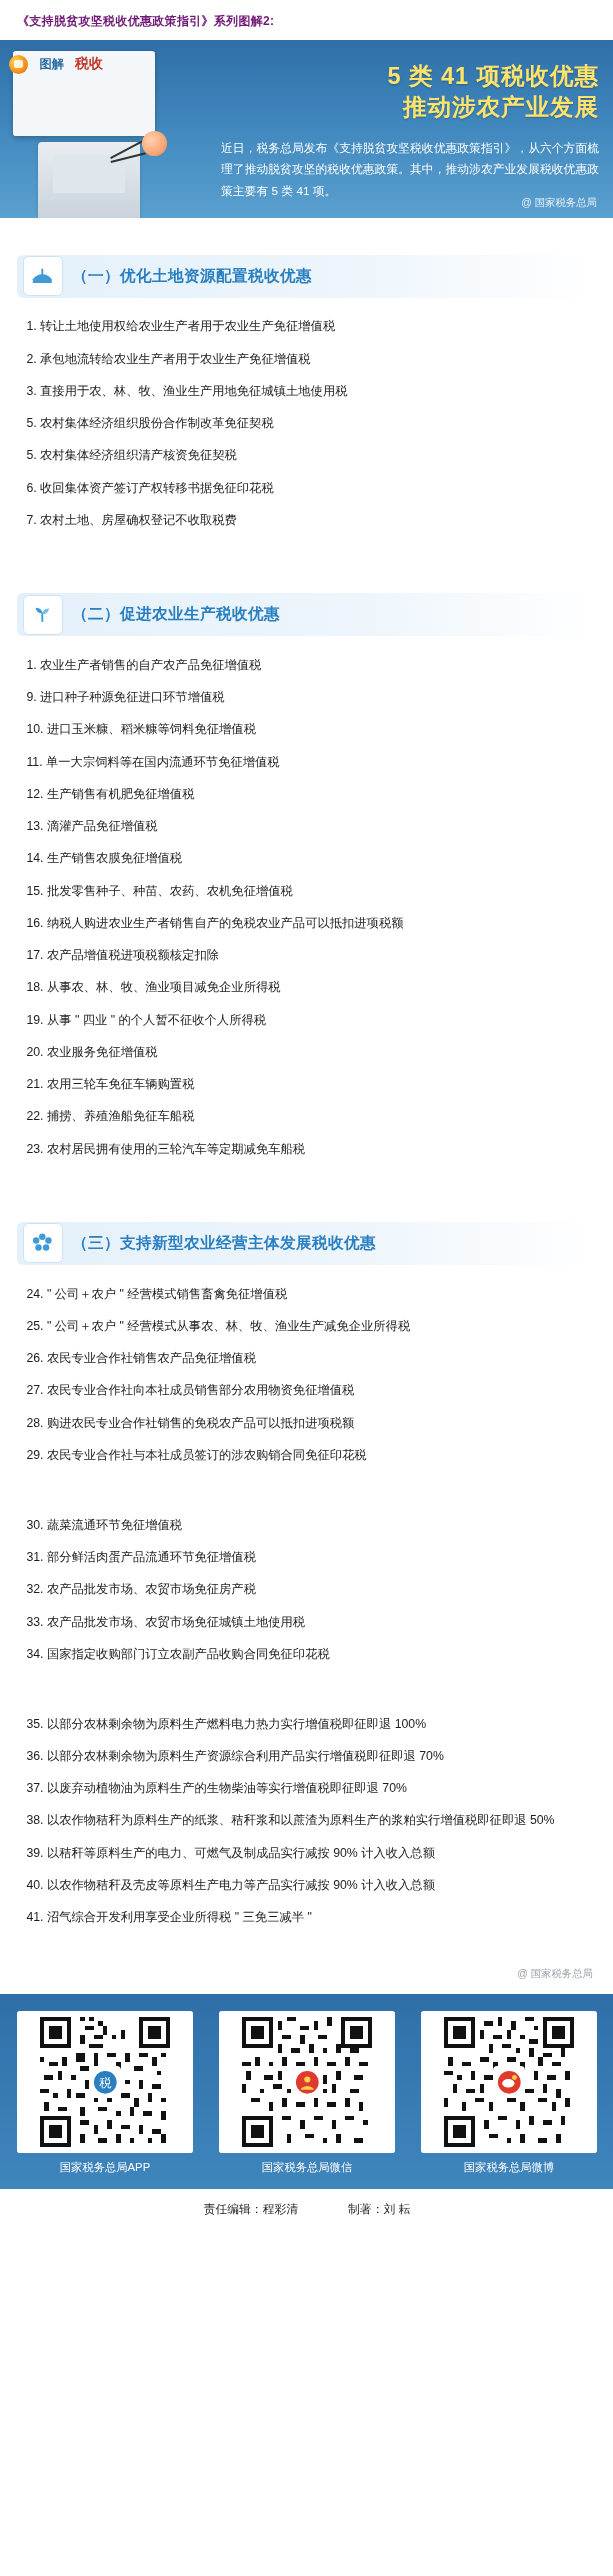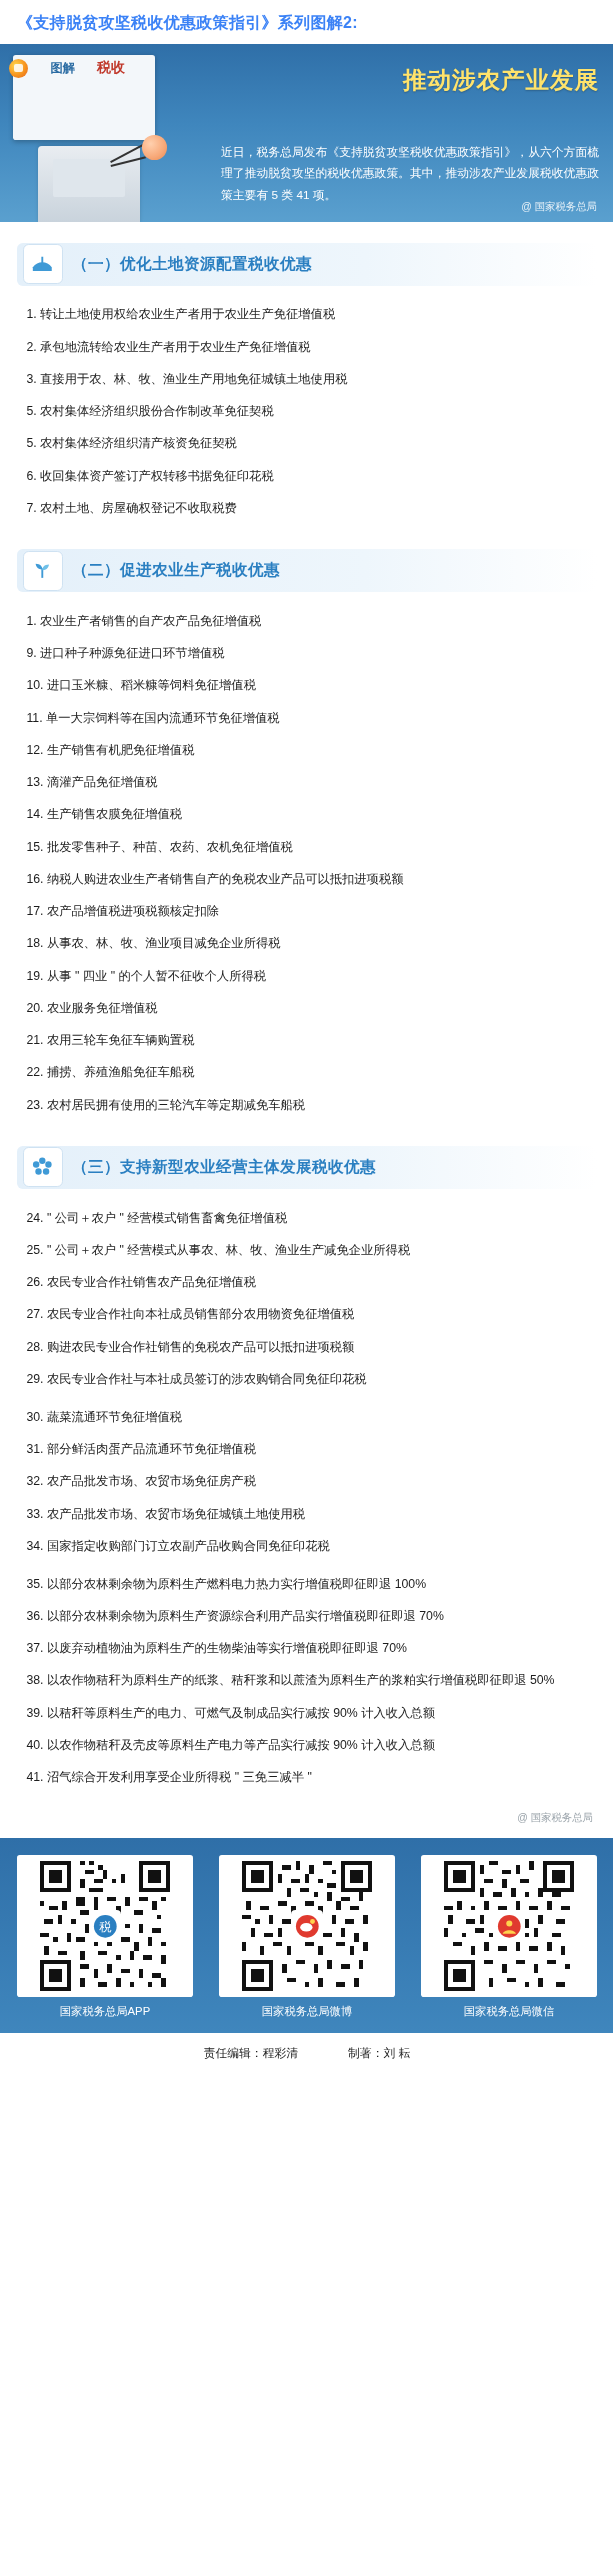--- a/index.html
+++ b/index.html
@@ -7,23 +7,23 @@
     width: 614px;
     font-family: "Liberation Sans", sans-serif;
     background: #ffffff;
     color: #222;
   }
   .page { width: 614px; position: relative; background: #fff; }
 
   
   .top-title {
     padding: 13.2px 17px 9.4px 17px;
-    font-size: 16px;
+    font-size: 12px;
     font-weight: bold;
-    color: #3b82f6;
+    color: #701a75;
     letter-spacing: 0.3px;
   }
 
   
   .hero {
     position: relative;
     height: 178px;
     background: linear-gradient(180deg, #2f6fa8 0%, #3f86bd 45%, #5aa0cf 100%);
     overflow: hidden;
   }
@@ -36,21 +36,21 @@
     position: absolute;
     left: 13.2px; top: 11.3px;
     width: 142px; height: 85px;
     background: #f3f7fa;
     border-radius: 2.8px;
     box-shadow: 0 1.9px 5.7px rgba(0,0,0,0.25);
   }
   .logo-row {
     position: absolute;
     left: 9.4px; top: 15px;
-    display: flex; align-items: center; gap: 22px;
+    display: flex; align-items: center; gap: 11px;
   }
   .logo-circle {
     width: 19px; height: 19px; border-radius: 50%;
     background: radial-gradient(circle at 35% 35%, #ffd84d 0%, #f7941e 55%, #e2611b 100%);
     position: relative;
   }
   .logo-circle:after{
     content:"";
     position:absolute; left:4.7px; top:5.7px; width:9.4px; height:7.6px;
     background:#fff; border-radius:1.9px; opacity:.85;
@@ -101,21 +101,21 @@
     text-align: justify;
   }
   .hero-sign {
     position: absolute;
     right: 17px; bottom: 7.6px;
     color: #e7f1f8;
     font-size: 10.4px;
   }
 
   
-  .section { padding: 0 17px; }
+  .section { padding: 16px 17px; }
   .sec-head {
     display: flex;
     align-items: center;
     gap: 9.4px;
     margin: 21px 0 11.3px 0;
     height: 43px;
     background: linear-gradient(90deg, #e4f0fa 0%, #eef6fc 60%, #ffffff 100%);
     border-radius: 5.7px;
     padding-left: 5.7px;
   }
@@ -203,20 +203,21 @@
         <span class="logo-txt1">图解</span>
         <span class="logo-txt2">税收</span>
       </div>
       <div class="podium"></div>
       <div class="mic"></div>
       <div class="mic2"></div>
       <div class="peach"></div>
     </div>
 
     <div class="hero-head">
+      <div class="hero-h1">5 类 41 项税收优惠</div>
       <div class="hero-h2">推动涉农产业发展</div>
     </div>
 
     <div class="hero-body">近日，税务总局发布《支持脱贫攻坚税收优惠政策指引》，从六个方面梳理了推动脱贫攻坚的税收优惠政策。其中，推动涉农产业发展税收优惠政策主要有 5 类 41 项。</div>
     <div class="hero-sign">@ 国家税务总局</div>
   </div>
 
   <div class="section">
     <div class="sec-head">
       <div class="sec-icon">
@@ -421,20 +422,107 @@
             <g fill="#111">
               <rect x="0" y="0" width="7" height="7"></rect>
                 <rect x="1" y="1" width="5" height="5" fill="#fff"></rect>
                 <rect x="2" y="2" width="3" height="3"></rect>
               <rect x="22" y="0" width="7" height="7"></rect>
                 <rect x="23" y="1" width="5" height="5" fill="#fff"></rect>
                 <rect x="24" y="2" width="3" height="3"></rect>
               <rect x="0" y="22" width="7" height="7"></rect>
                 <rect x="1" y="23" width="5" height="5" fill="#fff"></rect>
                 <rect x="2" y="24" width="3" height="3"></rect>
+              <rect x="8" y="1" width="1" height="2"></rect>
+                <rect x="10" y="0" width="2" height="1"></rect>
+                <rect x="13" y="2" width="2" height="1"></rect>
+              <rect x="16" y="1" width="1" height="2"></rect>
+                <rect x="19" y="0" width="1" height="2"></rect>
+              <rect x="9" y="4" width="2" height="1"></rect>
+                <rect x="13" y="4" width="1" height="2"></rect>
+                <rect x="17" y="4" width="2" height="1"></rect>
+              <rect x="8" y="6" width="1" height="2"></rect>
+                <rect x="11" y="7" width="2" height="1"></rect>
+                <rect x="15" y="6" width="1" height="2"></rect>
+              <rect x="18" y="7" width="1" height="1"></rect>
+                <rect x="21" y="6" width="1" height="2"></rect>
+                <rect x="24" y="7" width="2" height="1"></rect>
+              <rect x="0" y="10" width="2" height="1"></rect>
+                <rect x="3" y="9" width="1" height="2"></rect>
+                <rect x="6" y="10" width="1" height="1"></rect>
+              <rect x="9" y="9" width="1" height="2"></rect>
+                <rect x="12" y="10" width="2" height="1"></rect>
+                <rect x="16" y="9" width="1" height="2"></rect>
+              <rect x="19" y="10" width="2" height="1"></rect>
+                <rect x="23" y="9" width="1" height="2"></rect>
+                <rect x="26" y="10" width="2" height="1"></rect>
+              <rect x="1" y="12" width="1" height="2"></rect>
+                <rect x="5" y="13" width="2" height="1"></rect>
+                <rect x="8" y="12" width="1" height="2"></rect>
+              <rect x="11" y="13" width="1" height="1"></rect>
+                <rect x="14" y="12" width="2" height="1"></rect>
+                <rect x="18" y="13" width="1" height="2"></rect>
+              <rect x="21" y="12" width="1" height="2"></rect>
+                <rect x="25" y="13" width="2" height="1"></rect>
+              <rect x="0" y="15" width="1" height="2"></rect>
+                <rect x="4" y="16" width="1" height="1"></rect>
+                <rect x="7" y="15" width="2" height="1"></rect>
+              <rect x="10" y="16" width="2" height="1"></rect>
+                <rect x="13" y="15" width="1" height="2"></rect>
+                <rect x="17" y="16" width="2" height="1"></rect>
+              <rect x="20" y="15" width="1" height="2"></rect>
+                <rect x="24" y="16" width="2" height="1"></rect>
+              <rect x="2" y="18" width="2" height="1"></rect>
+                <rect x="6" y="19" width="1" height="2"></rect>
+                <rect x="9" y="18" width="1" height="2"></rect>
+              <rect x="12" y="19" width="2" height="1"></rect>
+                <rect x="16" y="18" width="1" height="2"></rect>
+                <rect x="19" y="19" width="2" height="1"></rect>
+              <rect x="23" y="18" width="1" height="2"></rect>
+                <rect x="26" y="19" width="1" height="2"></rect>
+              <rect x="9" y="22" width="2" height="1"></rect>
+                <rect x="13" y="23" width="1" height="2"></rect>
+                <rect x="16" y="22" width="2" height="1"></rect>
+              <rect x="20" y="23" width="1" height="2"></rect>
+                <rect x="23" y="22" width="2" height="1"></rect>
+                <rect x="27" y="23" width="1" height="1"></rect>
+              <rect x="10" y="26" width="1" height="2"></rect>
+                <rect x="14" y="26" width="2" height="1"></rect>
+                <rect x="18" y="27" width="1" height="1"></rect>
+              <rect x="21" y="26" width="1" height="2"></rect>
+                <rect x="25" y="27" width="2" height="1"></rect>
+            </g>
+          </svg>
+          <div class="qr-center">
+            <svg width="24.6" height="24.6" viewBox="0 0 26 26">
+                <circle cx="13" cy="13" r="12" fill="#e03a2f"></circle>
+                <circle cx="13" cy="10" r="3.2" fill="#ffd24d"></circle>
+                <path d="M6 21 C7 16,19 16,20 21 Z" fill="#ffd24d"></path>
+              </svg>
+          </div>
+        </div>
+      </div>
+      <div class="qr-label">国家税务总局微信</div>
+    </div>
+
+    <div class="qr-col">
+      <div class="qr-box">
+        <div class="qr-img">
+          <svg width="130" height="130" viewBox="0 0 29 29" shape-rendering="crispEdges">
+            <rect width="29" height="29" fill="#fff"></rect>
+            <g fill="#111">
+              <rect x="0" y="0" width="7" height="7"></rect>
+                <rect x="1" y="1" width="5" height="5" fill="#fff"></rect>
+                <rect x="2" y="2" width="3" height="3"></rect>
+              <rect x="22" y="0" width="7" height="7"></rect>
+                <rect x="23" y="1" width="5" height="5" fill="#fff"></rect>
+                <rect x="24" y="2" width="3" height="3"></rect>
+              <rect x="0" y="22" width="7" height="7"></rect>
+                <rect x="1" y="23" width="5" height="5" fill="#fff"></rect>
+                <rect x="2" y="24" width="3" height="3"></rect>
               <rect x="9" y="1" width="2" height="1"></rect>
                 <rect x="12" y="0" width="1" height="2"></rect>
                 <rect x="15" y="1" width="1" height="2"></rect>
               <rect x="18" y="0" width="2" height="1"></rect>
                 <rect x="20" y="2" width="1" height="1"></rect>
               <rect x="8" y="3" width="1" height="2"></rect>
                 <rect x="11" y="4" width="2" height="1"></rect>
                 <rect x="14" y="3" width="1" height="2"></rect>
               <rect x="17" y="4" width="1" height="1"></rect>
                 <rect x="19" y="5" width="2" height="1"></rect>
@@ -496,107 +584,20 @@
                 <circle cx="13" cy="13" r="12" fill="#e03a2f"></circle>
                 <ellipse cx="12" cy="14" rx="6.5" ry="4.6" fill="#fff"></ellipse>
                 <circle cx="18.5" cy="8" r="2.6" fill="#ffd24d"></circle>
               </svg>
           </div>
         </div>
       </div>
       <div class="qr-label">国家税务总局微博</div>
     </div>
 
-    <div class="qr-col">
-      <div class="qr-box">
-        <div class="qr-img">
-          <svg width="130" height="130" viewBox="0 0 29 29" shape-rendering="crispEdges">
-            <rect width="29" height="29" fill="#fff"></rect>
-            <g fill="#111">
-              <rect x="0" y="0" width="7" height="7"></rect>
-                <rect x="1" y="1" width="5" height="5" fill="#fff"></rect>
-                <rect x="2" y="2" width="3" height="3"></rect>
-              <rect x="22" y="0" width="7" height="7"></rect>
-                <rect x="23" y="1" width="5" height="5" fill="#fff"></rect>
-                <rect x="24" y="2" width="3" height="3"></rect>
-              <rect x="0" y="22" width="7" height="7"></rect>
-                <rect x="1" y="23" width="5" height="5" fill="#fff"></rect>
-                <rect x="2" y="24" width="3" height="3"></rect>
-              <rect x="8" y="1" width="1" height="2"></rect>
-                <rect x="10" y="0" width="2" height="1"></rect>
-                <rect x="13" y="2" width="2" height="1"></rect>
-              <rect x="16" y="1" width="1" height="2"></rect>
-                <rect x="19" y="0" width="1" height="2"></rect>
-              <rect x="9" y="4" width="2" height="1"></rect>
-                <rect x="13" y="4" width="1" height="2"></rect>
-                <rect x="17" y="4" width="2" height="1"></rect>
-              <rect x="8" y="6" width="1" height="2"></rect>
-                <rect x="11" y="7" width="2" height="1"></rect>
-                <rect x="15" y="6" width="1" height="2"></rect>
-              <rect x="18" y="7" width="1" height="1"></rect>
-                <rect x="21" y="6" width="1" height="2"></rect>
-                <rect x="24" y="7" width="2" height="1"></rect>
-              <rect x="0" y="10" width="2" height="1"></rect>
-                <rect x="3" y="9" width="1" height="2"></rect>
-                <rect x="6" y="10" width="1" height="1"></rect>
-              <rect x="9" y="9" width="1" height="2"></rect>
-                <rect x="12" y="10" width="2" height="1"></rect>
-                <rect x="16" y="9" width="1" height="2"></rect>
-              <rect x="19" y="10" width="2" height="1"></rect>
-                <rect x="23" y="9" width="1" height="2"></rect>
-                <rect x="26" y="10" width="2" height="1"></rect>
-              <rect x="1" y="12" width="1" height="2"></rect>
-                <rect x="5" y="13" width="2" height="1"></rect>
-                <rect x="8" y="12" width="1" height="2"></rect>
-              <rect x="11" y="13" width="1" height="1"></rect>
-                <rect x="14" y="12" width="2" height="1"></rect>
-                <rect x="18" y="13" width="1" height="2"></rect>
-              <rect x="21" y="12" width="1" height="2"></rect>
-                <rect x="25" y="13" width="2" height="1"></rect>
-              <rect x="0" y="15" width="1" height="2"></rect>
-                <rect x="4" y="16" width="1" height="1"></rect>
-                <rect x="7" y="15" width="2" height="1"></rect>
-              <rect x="10" y="16" width="2" height="1"></rect>
-                <rect x="13" y="15" width="1" height="2"></rect>
-                <rect x="17" y="16" width="2" height="1"></rect>
-              <rect x="20" y="15" width="1" height="2"></rect>
-                <rect x="24" y="16" width="2" height="1"></rect>
-              <rect x="2" y="18" width="2" height="1"></rect>
-                <rect x="6" y="19" width="1" height="2"></rect>
-                <rect x="9" y="18" width="1" height="2"></rect>
-              <rect x="12" y="19" width="2" height="1"></rect>
-                <rect x="16" y="18" width="1" height="2"></rect>
-                <rect x="19" y="19" width="2" height="1"></rect>
-              <rect x="23" y="18" width="1" height="2"></rect>
-                <rect x="26" y="19" width="1" height="2"></rect>
-              <rect x="9" y="22" width="2" height="1"></rect>
-                <rect x="13" y="23" width="1" height="2"></rect>
-                <rect x="16" y="22" width="2" height="1"></rect>
-              <rect x="20" y="23" width="1" height="2"></rect>
-                <rect x="23" y="22" width="2" height="1"></rect>
-                <rect x="27" y="23" width="1" height="1"></rect>
-              <rect x="10" y="26" width="1" height="2"></rect>
-                <rect x="14" y="26" width="2" height="1"></rect>
-                <rect x="18" y="27" width="1" height="1"></rect>
-              <rect x="21" y="26" width="1" height="2"></rect>
-                <rect x="25" y="27" width="2" height="1"></rect>
-            </g>
-          </svg>
-          <div class="qr-center">
-            <svg width="24.6" height="24.6" viewBox="0 0 26 26">
-                <circle cx="13" cy="13" r="12" fill="#e03a2f"></circle>
-                <circle cx="13" cy="10" r="3.2" fill="#ffd24d"></circle>
-                <path d="M6 21 C7 16,19 16,20 21 Z" fill="#ffd24d"></path>
-              </svg>
-          </div>
-        </div>
-      </div>
-      <div class="qr-label">国家税务总局微信</div>
-    </div>
-
   </div>
 
   <div class="credits">
     <span>责任编辑：程彩清</span>
     <span>制著：刘 耘</span>
   </div>
 
 </div>
 
 

